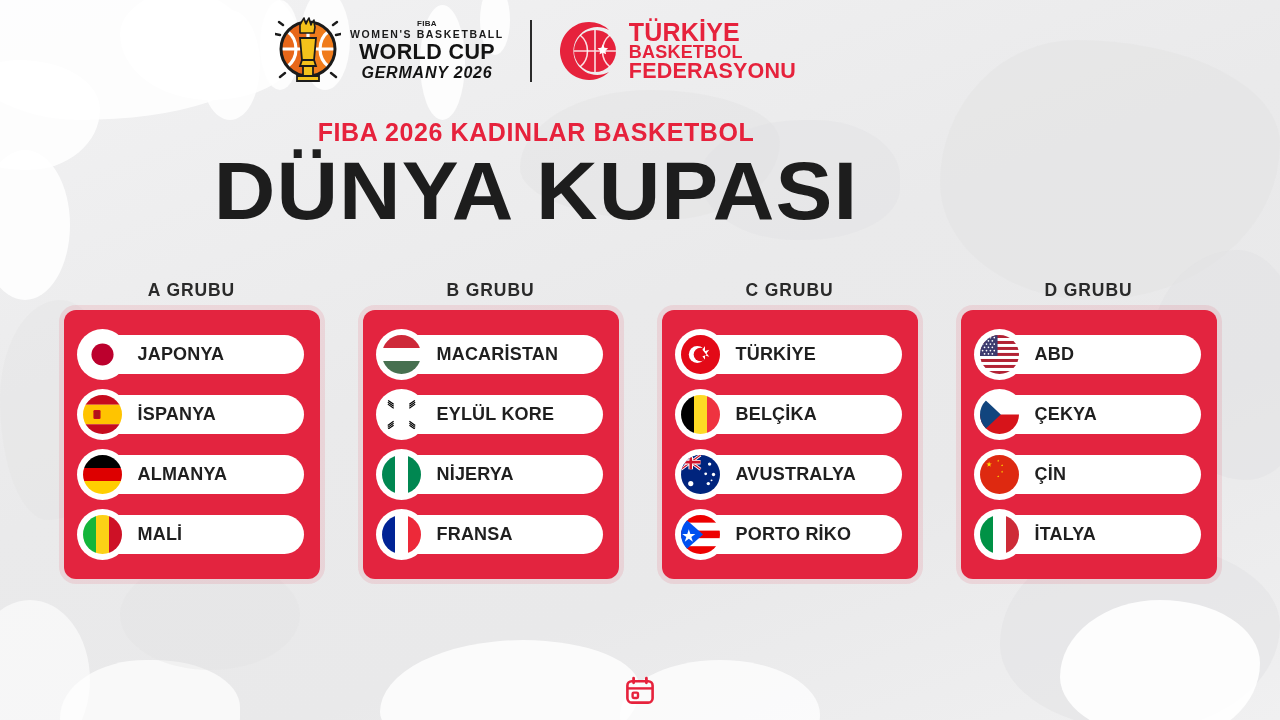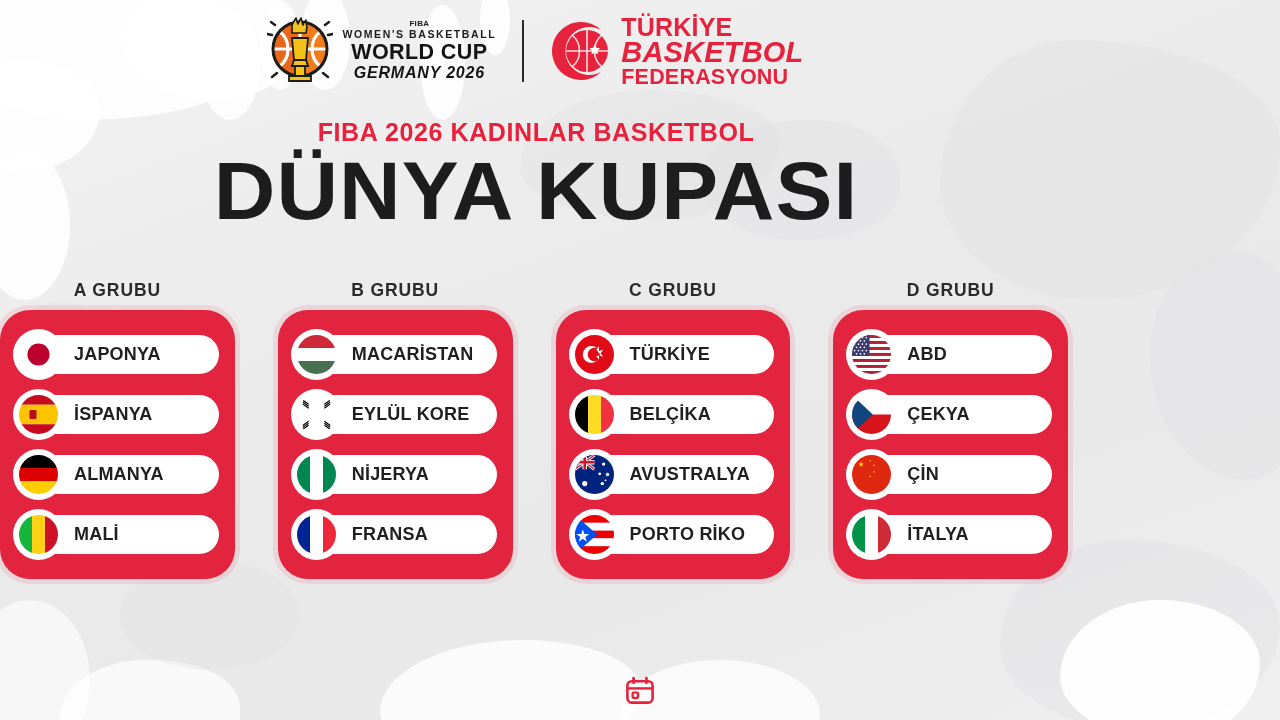--- a/index.html
+++ b/index.html
@@ -96,21 +96,21 @@
   }
   .logo-tbf { display: flex; align-items: center; gap: 9px; }
   .tbf-mark { width: 62px; height: 62px; }
   .tbf-text { display: flex; flex-direction: column; line-height: .96; }
   .tbf-text span {
     color: #e6223c;
     font-weight: 800;
     letter-spacing: .2px;
   }
   .tbf-1 { font-size: 25px; }
-  .tbf-2 { font-size: 29px; font-style: italic; }
+  .tbf-2 { font-size: 18px; }
   .tbf-3 { font-size: 21.5px; }
 
   
   .title-block {
     position: absolute;
     top: 118px;
     left: 0;
     width: 1072px;
     text-align: center;
     z-index: 3;
@@ -129,38 +129,38 @@
     color: #1d1d1d;
     line-height: 1.02;
     transform: scaleX(1.04);
   }
 
   
   .groups {
     position: absolute;
     top: 280px;
     left: 0;
-    width: 1068px;
+    width: 1280px;
     display: flex;
     justify-content: center;
     gap: 43px;
     z-index: 3;
   }
   .group { width: 256px; }
   .group-title {
     text-align: center;
     font-size: 17.5px;
     font-weight: 700;
     letter-spacing: .9px;
     color: #2a2a2a;
     margin-bottom: 9px;
   }
   .group-card {
     background: #e3243f;
-    border-radius: 30px;
+    border-radius: 12px;
     padding: 22px 16px;
     box-shadow: 0 0 0 5px rgba(227,36,63,.11);
     display: flex;
     flex-direction: column;
     gap: 15px;
   }
   .team-row {
     position: relative;
     height: 45px;
     display: flex;

